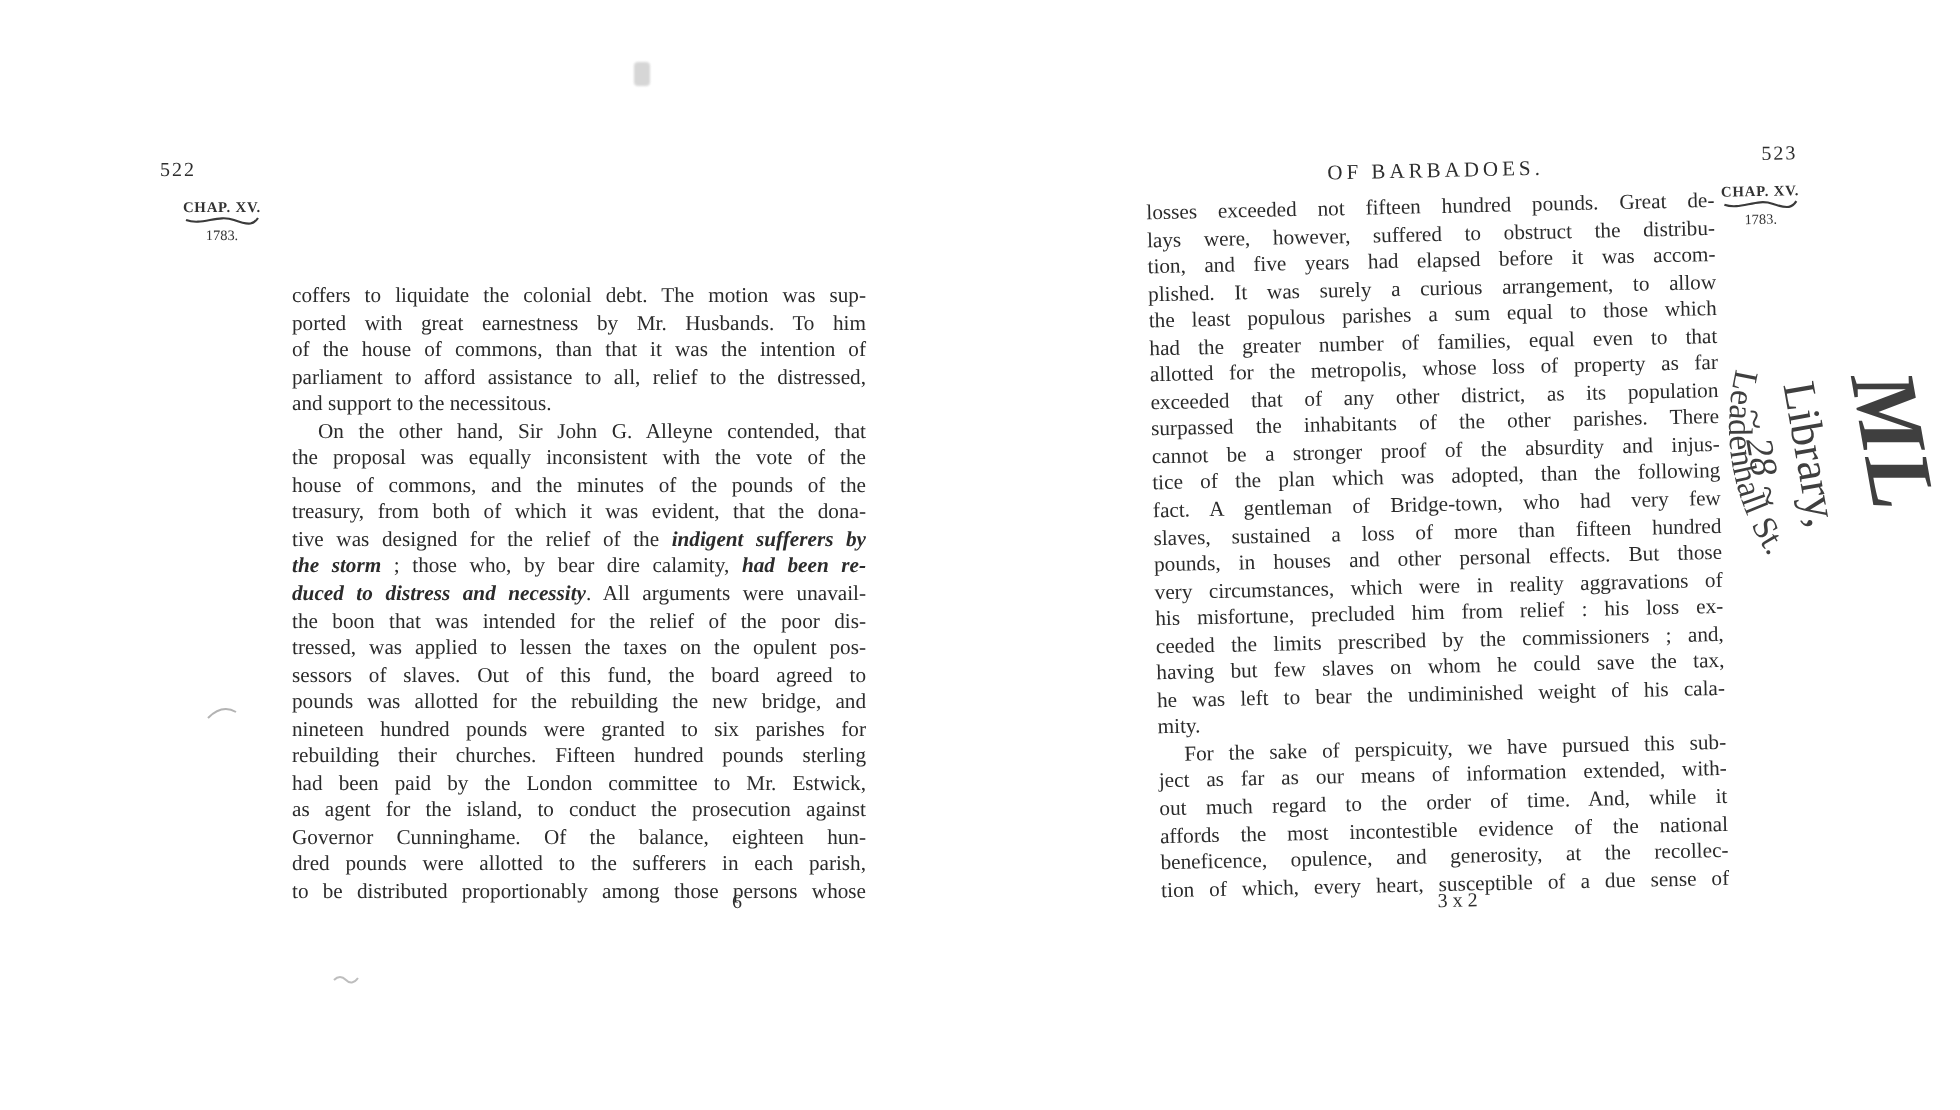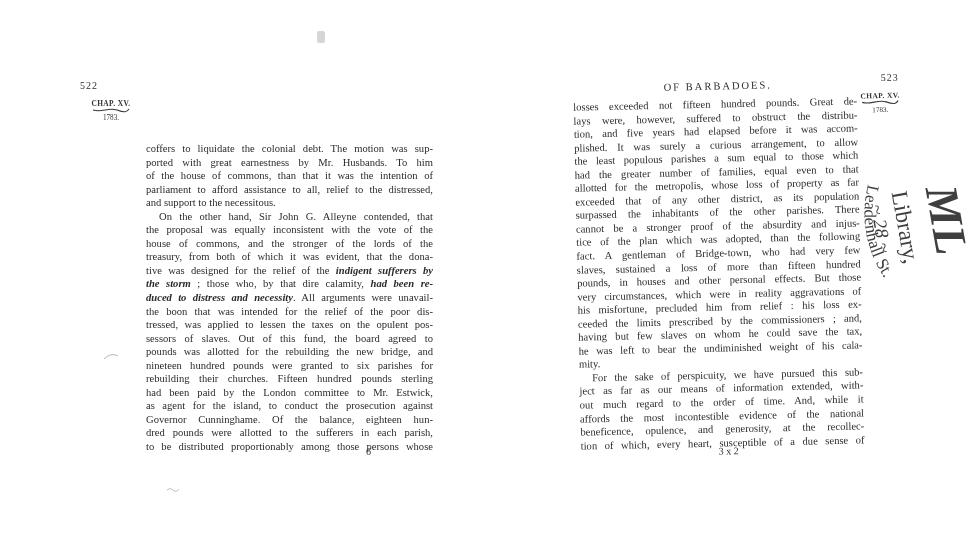--- a/index.html
+++ b/index.html
@@ -64,24 +64,24 @@
   </div>
 
   <div class="body-block" style="left:146px;top:97px;width:287px;margin-top:45px;">
       <div class="line"><span>coffers to liquidate the colonial debt.  The motion was sup-</span></div>
       <div class="line"><span>ported with great earnestness by Mr. Husbands.  To him</span></div>
       <div class="line"><span>of the house of commons, than that it was the intention of</span></div>
       <div class="line"><span>parliament to afford assistance to all, relief to the distressed,</span></div>
       <div class="line noj"><span>and support to the necessitous.</span></div>
       <div class="line ind"><span>On the other hand, Sir John G. Alleyne contended, that</span></div>
       <div class="line"><span>the proposal was equally inconsistent with the vote of the</span></div>
-      <div class="line"><span>house of commons, and the stronger of the lords of the</span></div>
+      <div class="line"><span>house of commons, and the minutes of the pounds of the</span></div>
       <div class="line"><span>treasury, from both of which it was evident, that the dona-</span></div>
       <div class="line"><span>tive was designed for the relief of the </span><span class="it">indigent sufferers by</span></div>
-      <div class="line"><span class="it">the storm</span><span> ; those who, by that dire calamity, </span><span class="it">had been re-</span></div>
+      <div class="line"><span class="it">the storm</span><span> ; those who, by bear dire calamity, </span><span class="it">had been re-</span></div>
       <div class="line"><span class="it">duced to distress and necessity</span><span>.  All arguments were unavail-</span></div>
       <div class="line"><span>the boon that was intended for the relief of the poor dis-</span></div>
       <div class="line"><span>tressed, was applied to lessen the taxes on the opulent pos-</span></div>
       <div class="line"><span>sessors of slaves.  Out of this fund, the board agreed to</span></div>
       <div class="line"><span>pounds was allotted for the rebuilding the new bridge, and</span></div>
       <div class="line"><span>nineteen hundred pounds were granted to six parishes for</span></div>
       <div class="line"><span>rebuilding their churches.  Fifteen hundred pounds sterling</span></div>
       <div class="line"><span>had been paid by the London committee to Mr. Estwick,</span></div>
       <div class="line"><span>as agent for the island, to conduct the prosecution against</span></div>
       <div class="line"><span>Governor Cunninghame.  Of the balance, eighteen hun-</span></div>

